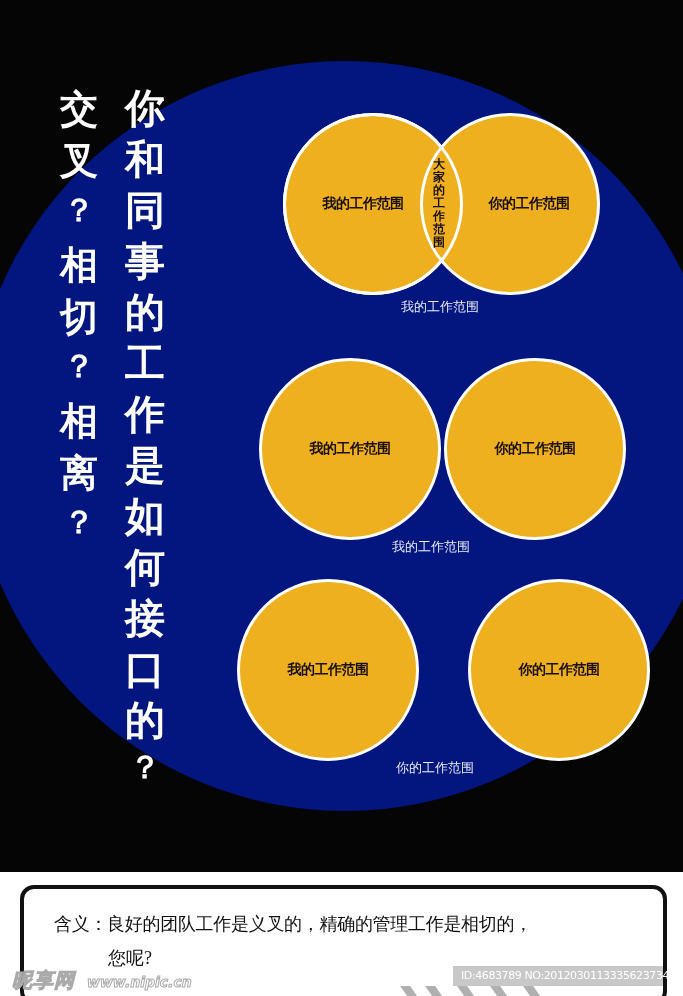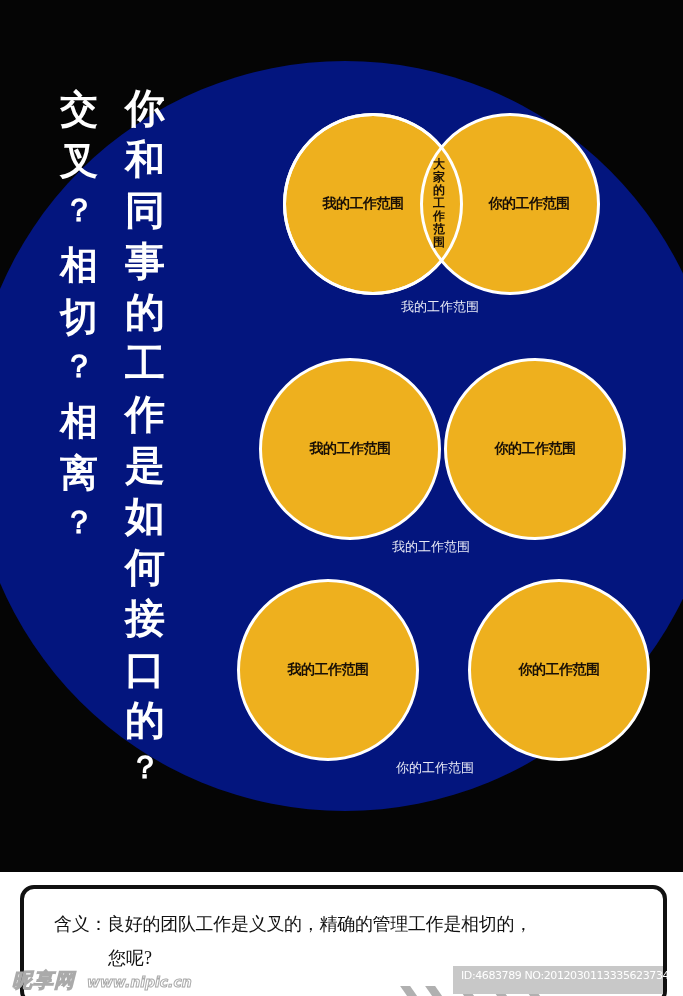--- a/index.html
+++ b/index.html
@@ -29,21 +29,21 @@
 
   .bottom { position:absolute; left:0; top:872px; width:683px; height:124px; background:#ffffff; }
   .note-box { position:absolute; left:20px; top:885px; width:647px; height:120px; border:4px solid #111;
               border-radius:14px; background:#fff; }
   .note-line1 { position:absolute; left:54px; top:912px; font-size:18px; color:#111; white-space:nowrap; letter-spacing:-0.3px; }
   .note-line2 { position:absolute; left:108px; top:946px; font-size:18px; color:#111;font-family:Liberation Serif, serif; }
 
   .wm-left { position:absolute; left:12px; top:967px; font-size:20px; font-weight:bold; font-style:italic; color:#fff;
              -webkit-text-stroke:1px #aaa; letter-spacing:1px; }
   .wm-left .url { font-size:14px; margin-left:12px; letter-spacing:0; }
-  .wm-right { position:absolute; left:453px; top:966px; width:210px; height:28px; background:#c8c8c8;
+  .wm-right { position:absolute; left:453px; top:966px; width:210px; height:20px; background:#c8c8c8;
               color:#fff; font-size:11px; line-height:20px; padding-left:8px; white-space:nowrap; letter-spacing:-0.4px; }
   .stripe { position:absolute; top:986px; width:10px; height:14px; background:#b0b0b0; transform:skewX(35deg); }
 </style>
 </head>
 <body>
 
 <div class="poster">
   <div class="big-circle"></div>
 
   <div class="vtitle vtitle-left">

